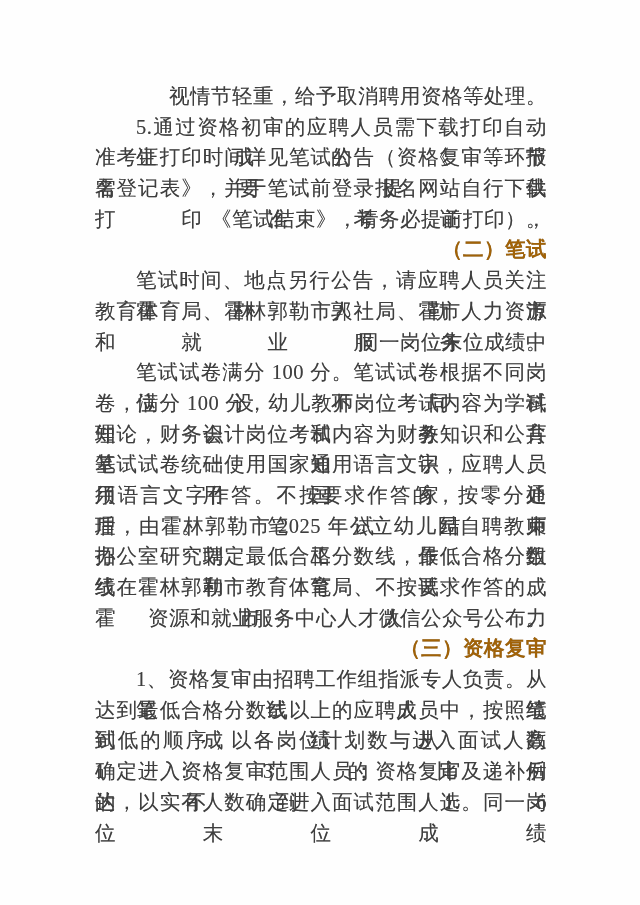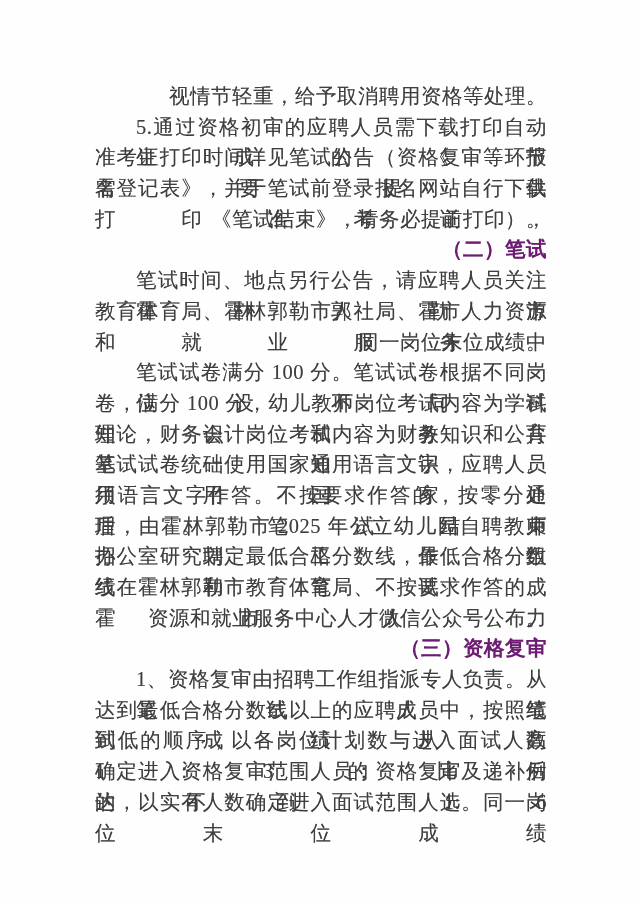--- a/index.html
+++ b/index.html
@@ -37,21 +37,21 @@
     white-space: normal;
     text-align: justify;
     text-align-last: justify;
     text-justify: inter-character;
   }
   
   .ln.ind { padding-left: 41px; }
   
   .ln.head {
     font-weight: bold;
-    color: #701a75;
+    color: #a16207;
   }
 </style>
 </head>
 <body>
 
 <div class="page">
   <div class="content">
     <div class="ln end">视情节轻重，给予取消聘用资格等处理。</div>
     <div class="ln ind just">5.通过资格初审的应聘人员需下载打印自动生成的《报</div>
     <div class="ln just">准考证打印时间详见笔试公告（资格复审等环节需要提供</div>

